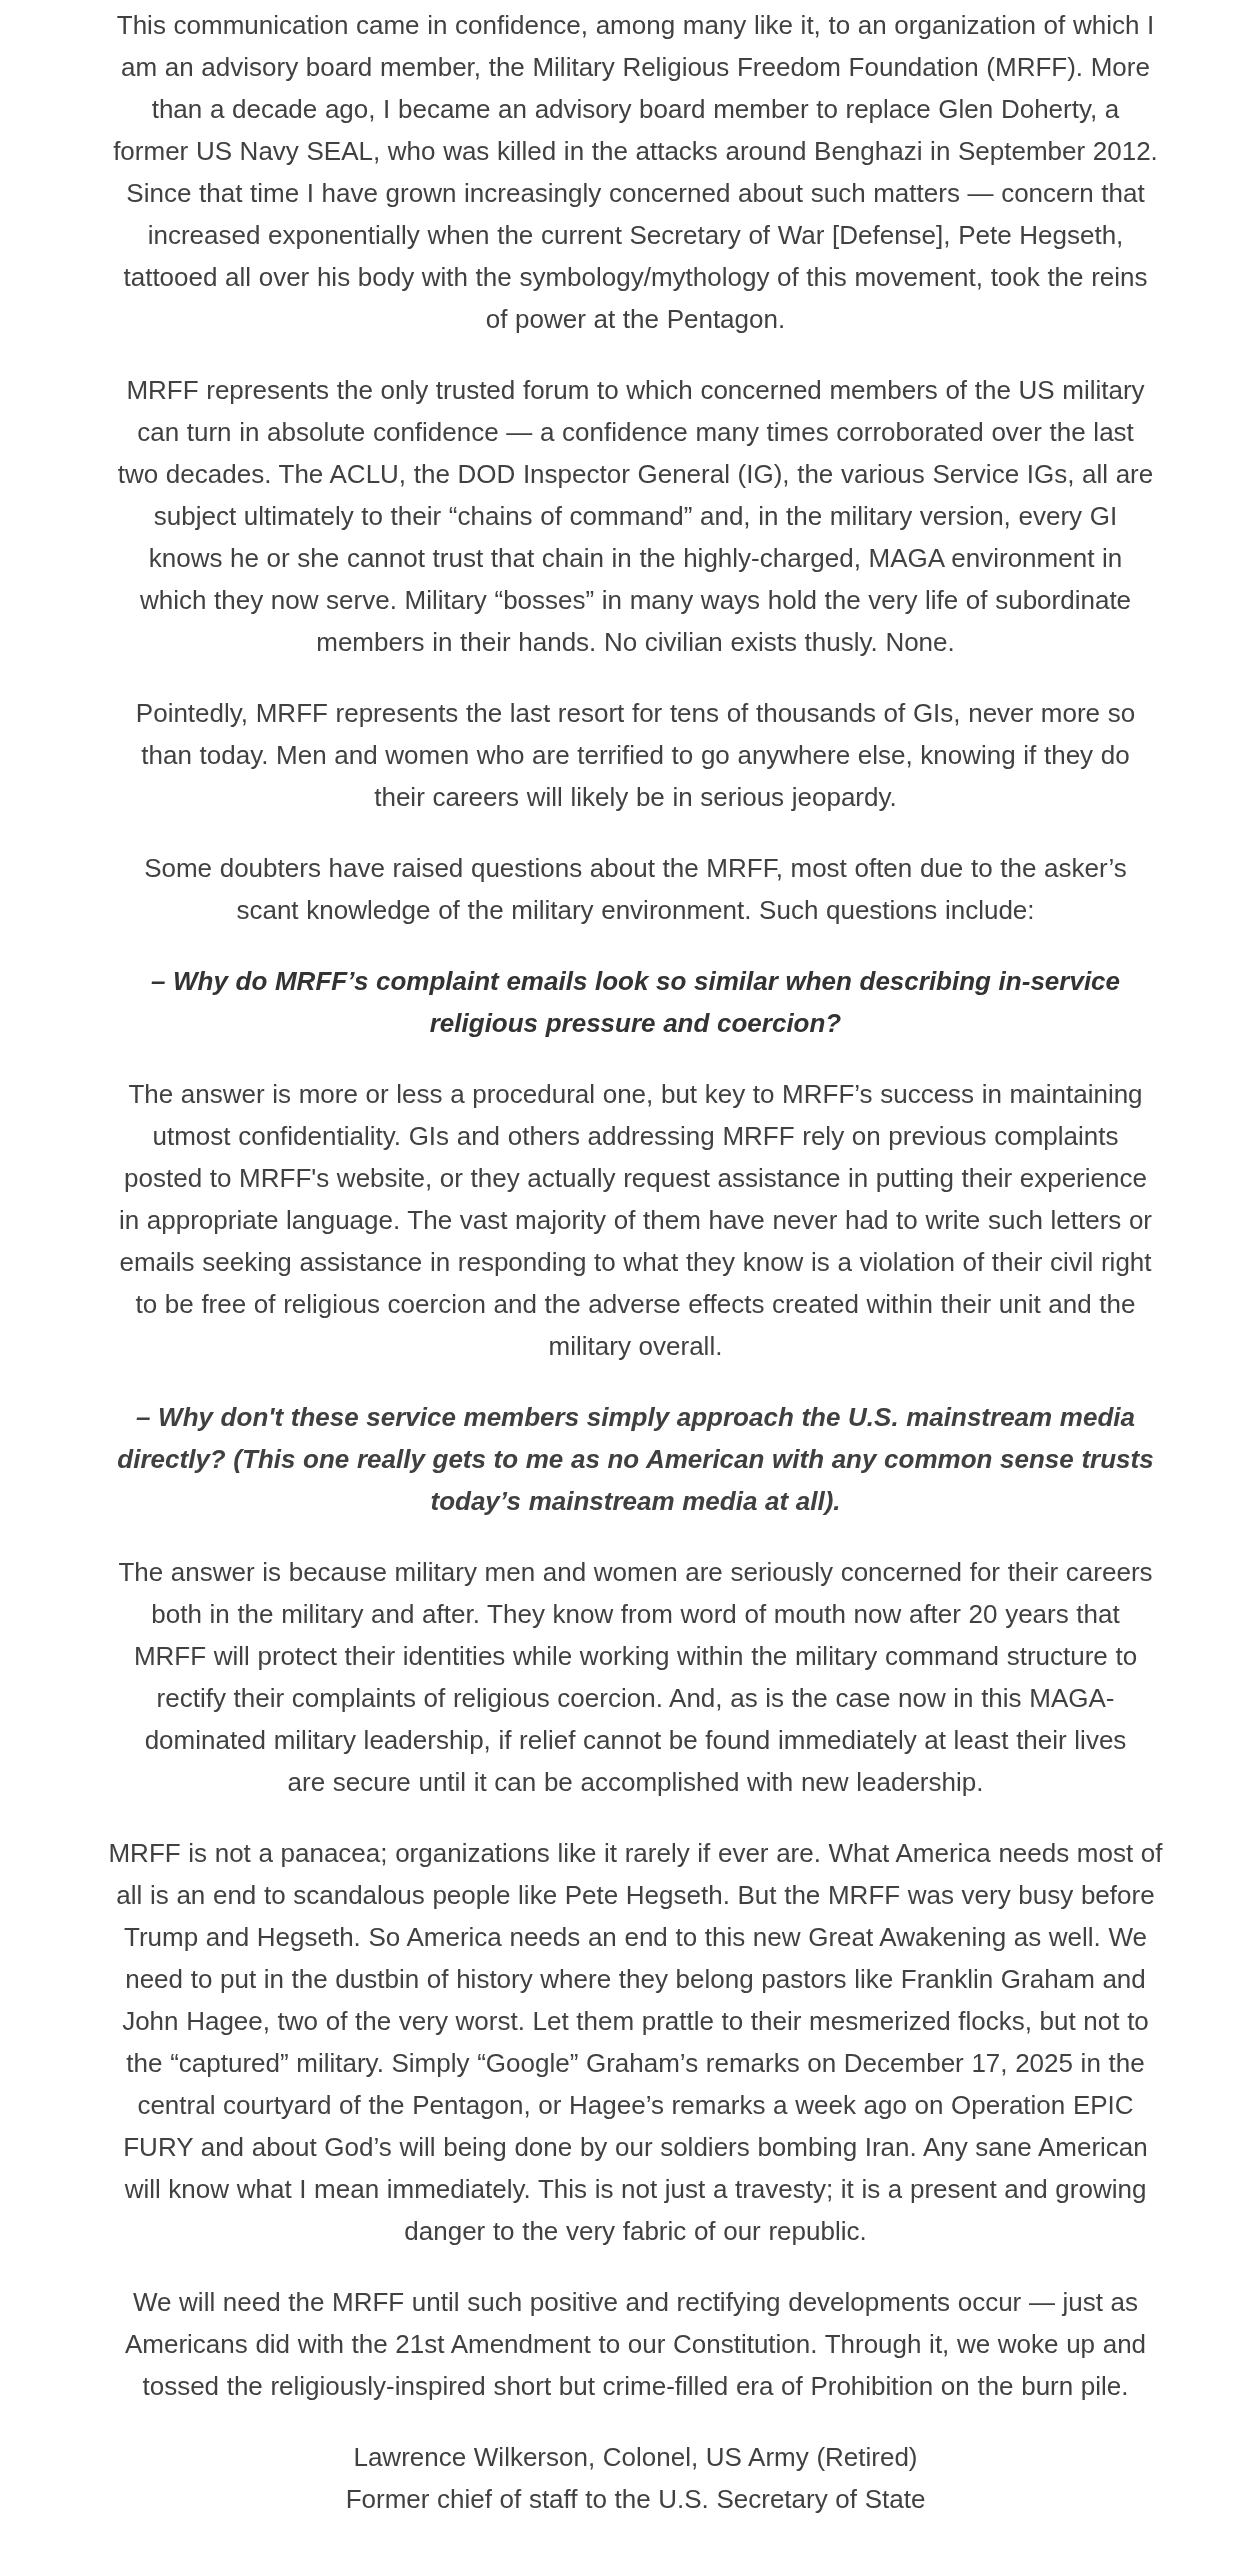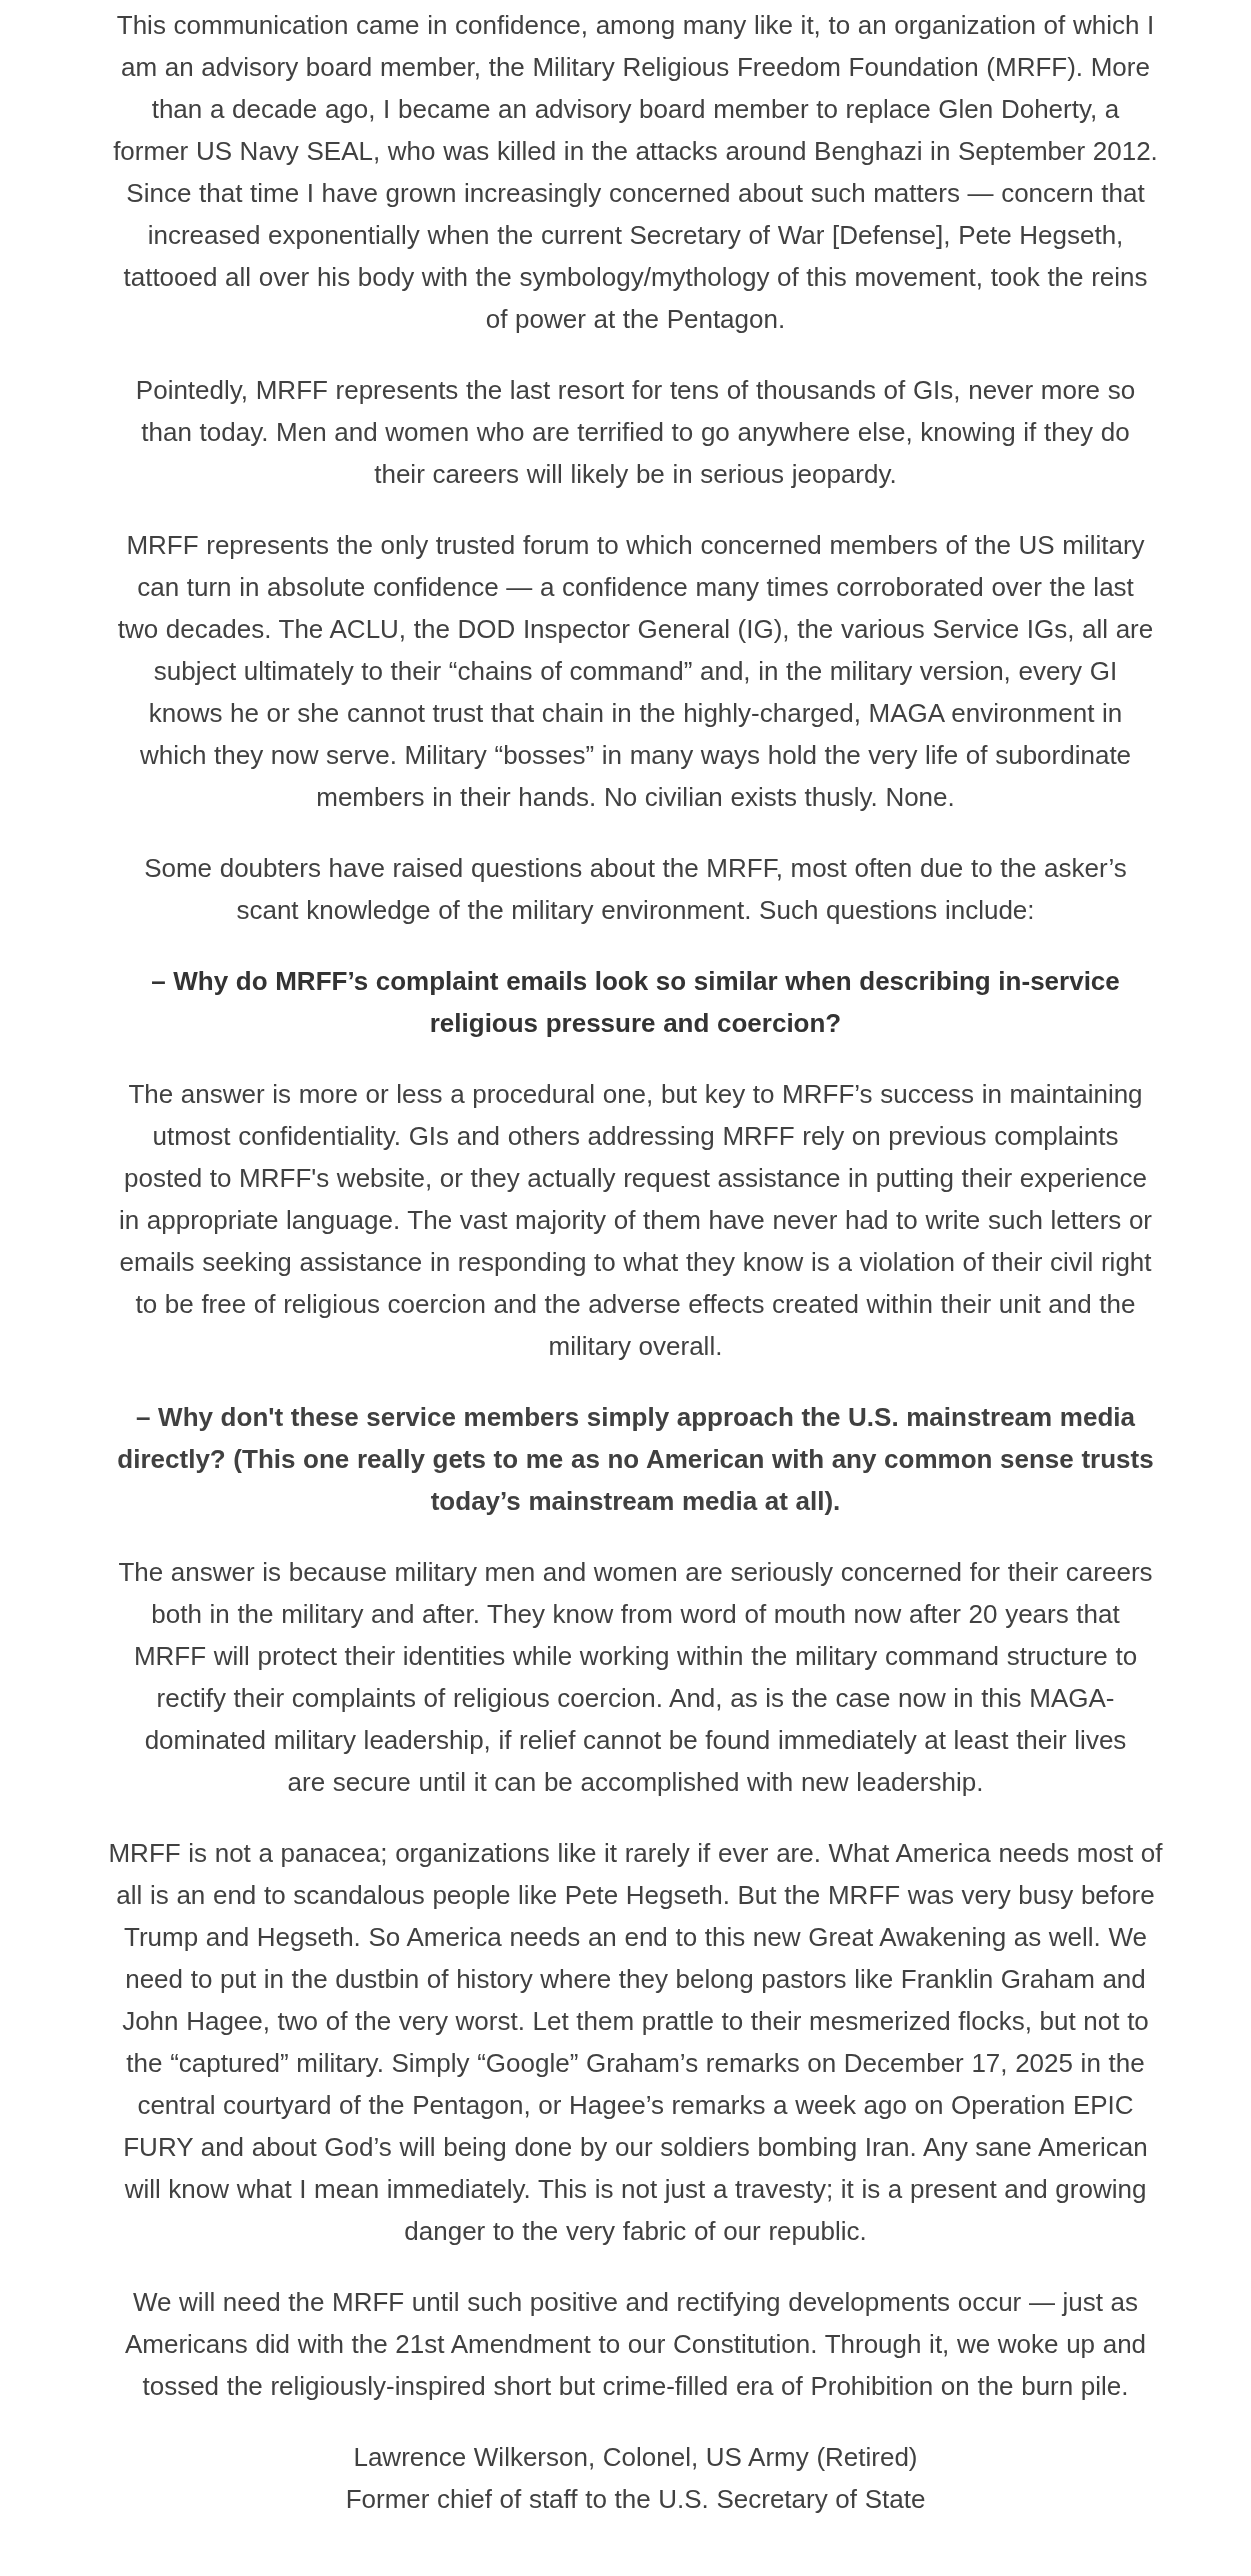--- a/index.html
+++ b/index.html
@@ -23,48 +23,49 @@
     text-align: center;
   }
   .para {
     margin: 0 0 29px 0;
     white-space: pre-line; 
     word-spacing: 0.4px;
   }
   .para.question {
     font-weight: 700;
     color: #333333;
+    font-style: italic;
   }
   .para.signature {
     margin-bottom: 0;
   }
 </style>
 </head>
 <body style="background: rgb(255, 255, 255); color: rgb(65, 65, 65);">
 
 <main data-name="article">
   <div data-name="article-body">
       <p class="para paragraph" data-name="intro-paragraph">This communication came in confidence, among many like it, to an organization of which I
 am an advisory board member, the Military Religious Freedom Foundation (MRFF). More
 than a decade ago, I became an advisory board member to replace Glen Doherty, a
 former US Navy SEAL, who was killed in the attacks around Benghazi in September 2012.
 Since that time I have grown increasingly concerned about such matters — concern that
 increased exponentially when the current Secretary of War [Defense], Pete Hegseth,
 tattooed all over his body with the symbology/mythology of this movement, took the reins
 of power at the Pentagon.</p>
-      <p class="para paragraph" data-name="last-resort-paragraph">Pointedly, MRFF represents the last resort for tens of thousands of GIs, never more so
-than today. Men and women who are terrified to go anywhere else, knowing if they do
-their careers will likely be in serious jeopardy.</p>
       <p class="para paragraph" data-name="trusted-forum-paragraph">MRFF represents the only trusted forum to which concerned members of the US military
 can turn in absolute confidence — a confidence many times corroborated over the last
 two decades. The ACLU, the DOD Inspector General (IG), the various Service IGs, all are
 subject ultimately to their “chains of command” and, in the military version, every GI
 knows he or she cannot trust that chain in the highly-charged, MAGA environment in
 which they now serve. Military “bosses” in many ways hold the very life of subordinate
 members in their hands. No civilian exists thusly. None.</p>
+      <p class="para paragraph" data-name="last-resort-paragraph">Pointedly, MRFF represents the last resort for tens of thousands of GIs, never more so
+than today. Men and women who are terrified to go anywhere else, knowing if they do
+their careers will likely be in serious jeopardy.</p>
       <p class="para paragraph" data-name="doubters-paragraph">Some doubters have raised questions about the MRFF, most often due to the asker’s
 scant knowledge of the military environment. Such questions include:</p>
       <p class="para question" data-name="question-complaint-emails" style="color: rgb(51, 51, 51);">– Why do MRFF’s complaint emails look so similar when describing in-service
 religious pressure and coercion?</p>
       <p class="para paragraph" data-name="answer-procedural-paragraph">The answer is more or less a procedural one, but key to MRFF’s success in maintaining
 utmost confidentiality. GIs and others addressing MRFF rely on previous complaints
 posted to MRFF's website, or they actually request assistance in putting their experience
 in appropriate language. The vast majority of them have never had to write such letters or
 emails seeking assistance in responding to what they know is a violation of their civil right
 to be free of religious coercion and the adverse effects created within their unit and the

